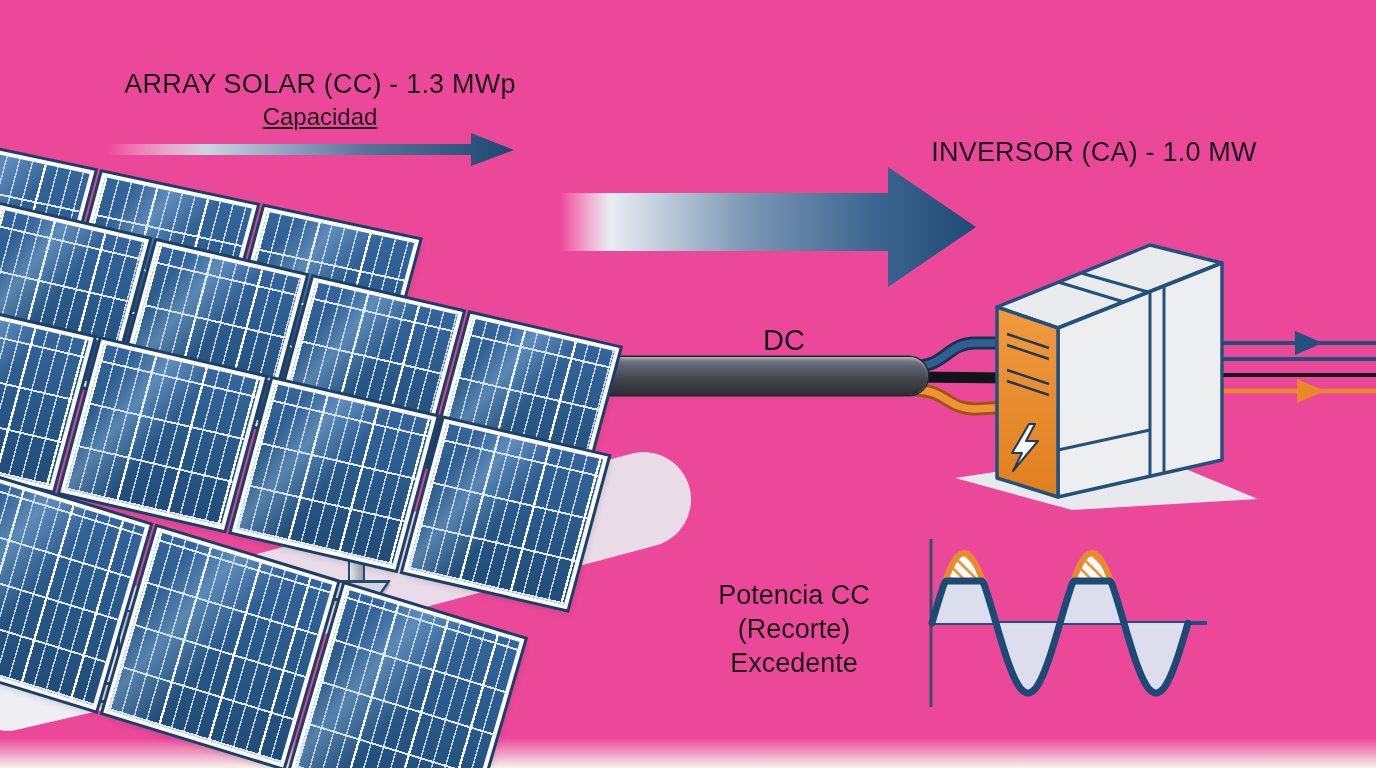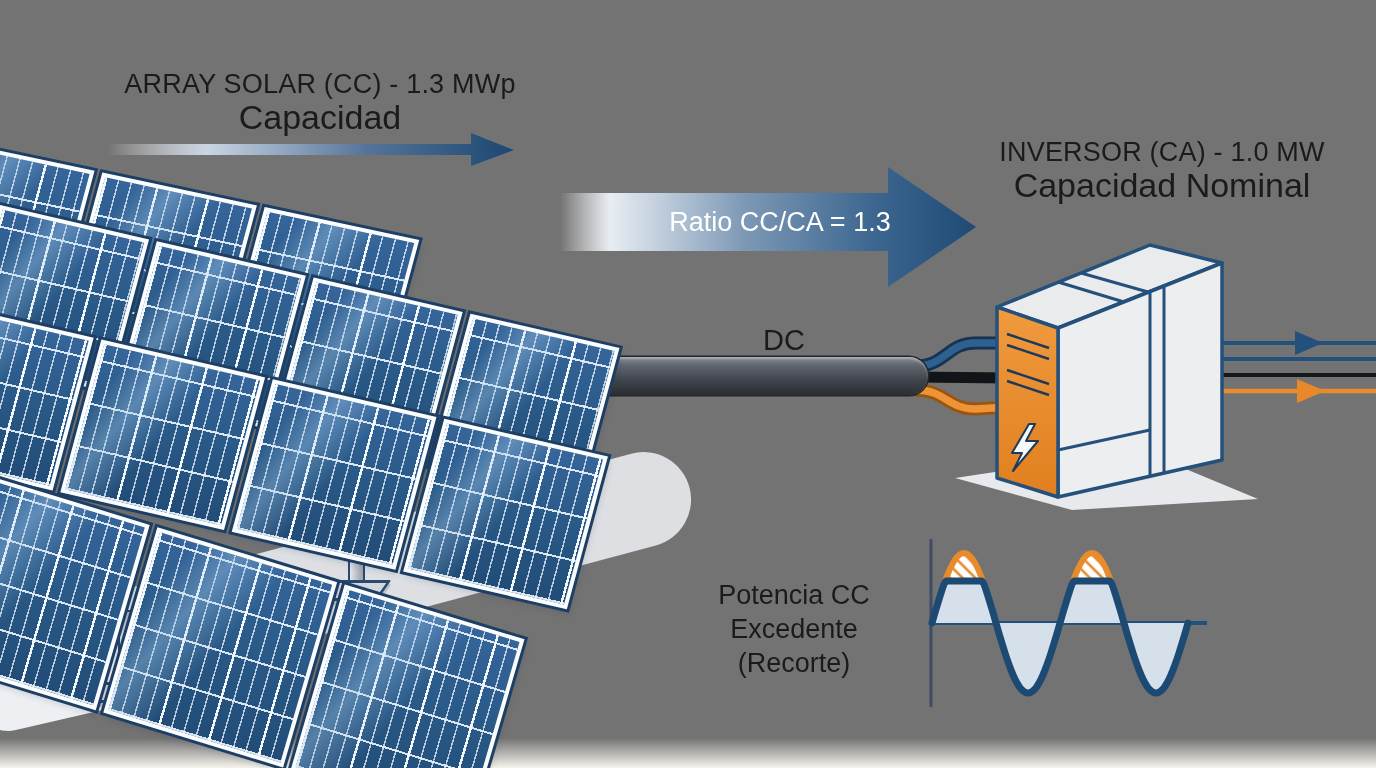--- a/index.html
+++ b/index.html
@@ -1,16 +1,16 @@
 <!DOCTYPE html>
 <html><head>
 <meta charset="utf-8">
 <style>
   html,body{margin:0;padding:0;background:#ffffff;}
-  .stage{position:relative;width:1376px;height:768px;background:#737373;overflow:hidden;
+  .stage{position:relative;width:1376px;height:768px;background:#ec4899;overflow:hidden;
          font-family:"Liberation Sans", sans-serif;color:#1b1b1b;}
 
   
   .panel-row{position:absolute;display:flex;gap:8px;transform-origin:0 0;}
   #row1{left:-60px;top:138px;transform:matrix(0.978,0.208,-0.26,0.966,0,0);z-index:3;}
   #row1 .solar-panel{width:150px;height:172px;}
   #row2{left:0px;top:205px;transform:matrix(0.974,0.225,-0.26,0.966,0,0);z-index:4;}
   #row2 .solar-panel{width:145px;height:150px;}
   #row3{left:-70px;top:300px;transform:matrix(0.974,0.225,-0.26,0.966,0,0);z-index:5;}
   #row3 .solar-panel{width:160px;height:150px;}
@@ -37,22 +37,22 @@
   #shadow-b{left:-30px;top:635px;width:300px;height:70px;background:#edeff2;border-radius:40px;transform:rotate(-13deg);}
 
   
   .dc-cable{position:absolute;left:576px;top:357px;width:352px;height:38px;border-radius:19px;z-index:2;
     background:linear-gradient(180deg,#8a9097 0%,#606670 22%,#42474e 58%,#2a2e33 100%);
     box-shadow:inset 0 2px 2px rgba(255,255,255,0.3), 0 0 0 1.5px #23262b;}
 
   
   .title-block{position:absolute;left:100px;top:68px;width:440px;text-align:center;z-index:8;}
   .title-line1{font-size:27px;line-height:33px;letter-spacing:.2px;}
-  .title-line2{font-size:34px;line-height:32px;}
-  .inverter-label{position:absolute;left:987px;top:136px;width:350px;text-align:center;z-index:8;}
+  .title-line2{font-size:24px;line-height:32px;text-decoration:underline;}
+  .inverter-label{position:absolute;left:919px;top:136px;width:350px;text-align:center;z-index:8;}
   .ratio-label{position:absolute;left:620px;top:200px;width:320px;height:44px;display:flex;align-items:center;
     justify-content:center;color:#ffffff;font-size:27px;z-index:9;}
   .dc-label{position:absolute;left:735px;top:324px;width:70px;text-align:right;font-size:29px;z-index:8;}
   .clip-label{position:absolute;left:700px;top:578px;width:188px;text-align:center;font-size:27px;line-height:34px;z-index:8;}
 
   .arrow-svg{position:absolute;z-index:7;}
   #cap-arrow{left:95px;top:125px;}
   #ratio-arrow{left:545px;top:158px;}
   #inverter-svg{position:absolute;left:900px;top:228px;z-index:2;}
   #chart-svg{position:absolute;left:898px;top:530px;z-index:2;}
@@ -172,33 +172,31 @@
       <linearGradient id="grad2" gradientUnits="userSpaceOnUse" x1="560" y1="0" x2="976" y2="0">
         <stop offset="0" stop-color="#ffffff" stop-opacity="0"></stop>
           <stop offset="0.12" stop-color="#e8edf3"></stop>
         <stop offset="0.45" stop-color="#7b97b4"></stop>
           <stop offset="0.75" stop-color="#3d6790"></stop>
         <stop offset="1" stop-color="#1f4a73"></stop>
       </linearGradient>
     </defs>
     <polygon points="560,193 888,193 888,167 976,227 888,287 888,251 560,251" fill="url(#grad2)"></polygon>
   </svg>
-  <div class="ratio-label">Ratio CC/CA = 1.3</div>
 
   <div class="inverter-label">
     <div class="title-line1">INVERSOR (CA) - 1.0 MW</div>
-    <div class="title-line2">Capacidad Nominal</div>
   </div>
 
   <div class="dc-label">DC</div>
 
   <div class="clip-label">
     <div>Potencia CC</div>
+    <div>(Recorte)</div>
     <div>Excedente</div>
-    <div>(Recorte)</div>
   </div>
 
   <svg id="chart-svg" width="322" height="186" viewBox="898 530 322 186">
     <defs>
       <pattern id="hatch" width="9" height="9" patternUnits="userSpaceOnUse" patternTransform="rotate(-45)">
         <rect width="9" height="9" fill="#ffffff"></rect>
         <line x1="2" y1="0" x2="2" y2="9" stroke="#e88b2d" stroke-width="2.6"></line>
       </pattern>
     </defs>
     <line x1="931" y1="539" x2="931" y2="707" stroke="#3f4c66" stroke-width="3"></line>

